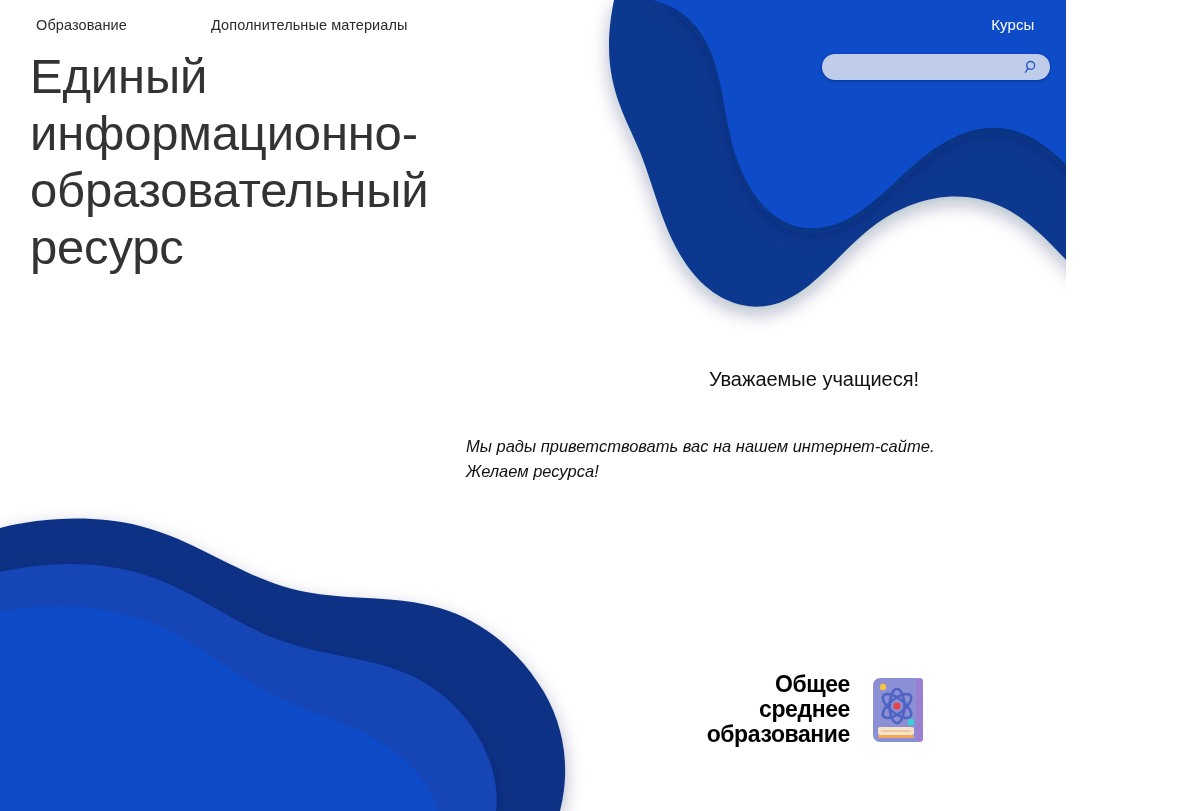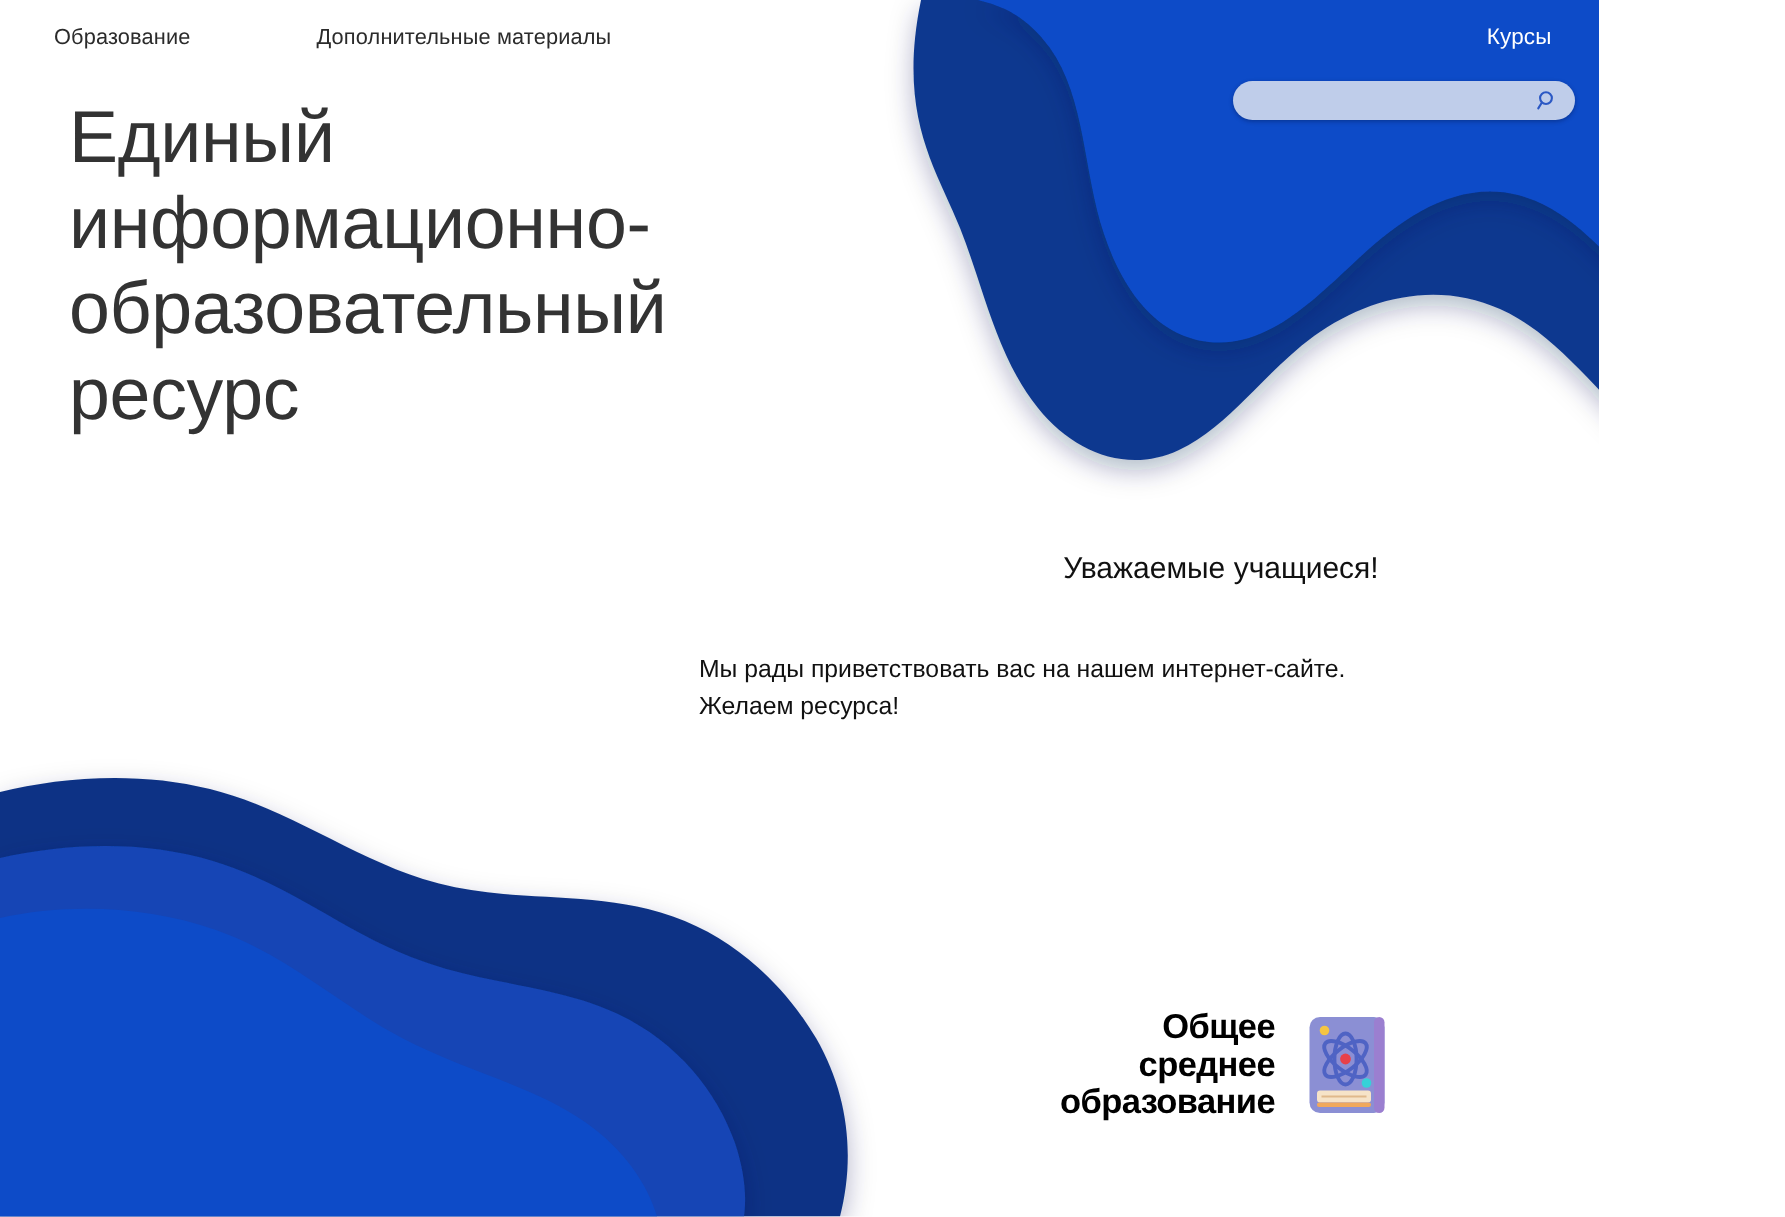--- a/index.html
+++ b/index.html
@@ -127,21 +127,21 @@
     height: 15px;
     cursor: pointer;
   }
 
   
   .hero-title {
     position: absolute;
     top: 48px;
     left: 30px;
     width: 560px;
-    margin: 16px;
+    margin: 0;
     font-size: 49px;
     line-height: 57px;
     font-weight: 400;
     letter-spacing: -0.2px;
     color: #333333;
     z-index: 4;
   }
 
   
   .content {
@@ -158,20 +158,21 @@
     line-height: 22px;
     color: #111111;
   }
   .body-text {
     margin: 44px 0 0 0;
     text-align: justify;
     text-justify: inter-word;
     font-size: 16.5px;
     line-height: 25px;
     color: #111111;
+    font-style: italic;
   }
   .body-text .line {
     display: block;
   }
   .body-text .line.just {
     text-align: justify;
     text-align-last: justify;
   }
 
   

